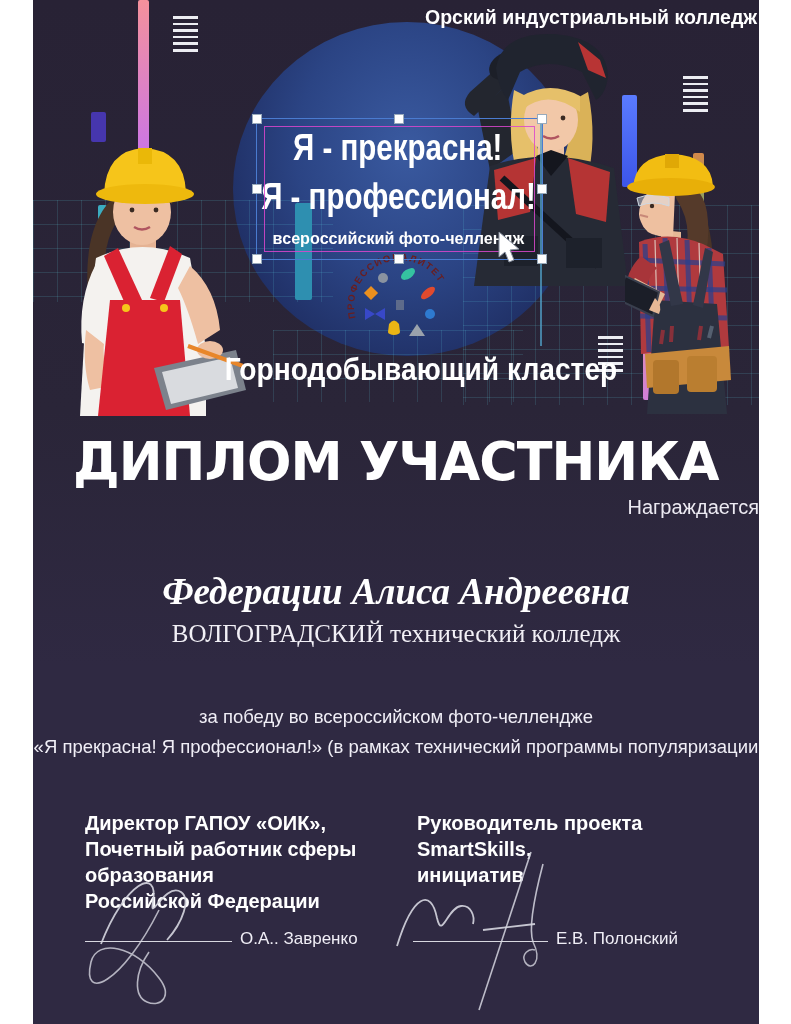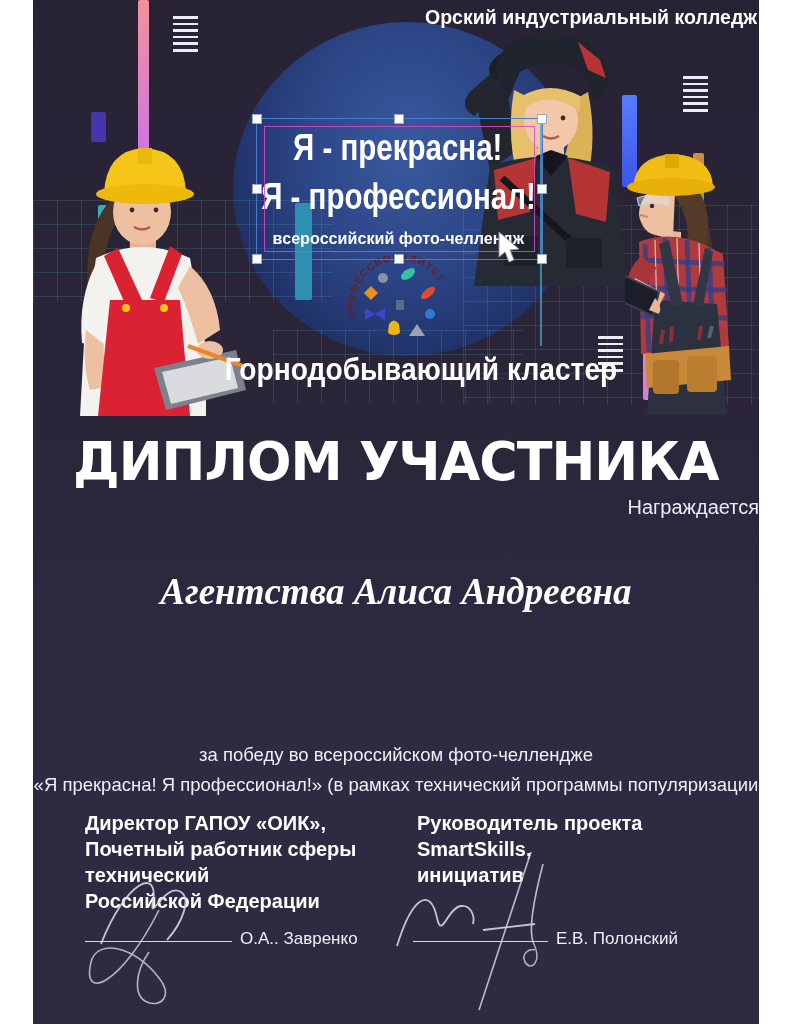--- a/index.html
+++ b/index.html
@@ -55,21 +55,21 @@
 
   
   .heading{position:absolute;left:0;top:430px;width:726px;text-align:center;color:#fff;z-index:2;}
   .heading span{display:inline-block;font-family:"DejaVu Sans",sans-serif;font-weight:bold;font-size:54px;
         letter-spacing:-1px;transform:scaleX(.97);white-space:nowrap;}
   .awarded{position:absolute;left:0;top:496px;width:726px;text-align:right;color:#eceaf2;font-size:20px;}
   .recipient{position:absolute;left:0;top:570px;width:726px;text-align:center;color:#fff;
         font-family:"Liberation Serif",serif;font-style:italic;font-weight:bold;font-size:37px;}
   .institution{position:absolute;left:0;top:620px;width:726px;text-align:center;color:#f2f0f6;
         font-family:"Liberation Serif",serif;font-size:25px;}
-  .reason{position:absolute;left:0;top:740px;width:726px;text-align:center;color:#f0eef6;
+  .reason{position:absolute;left:0;top:702px;width:726px;text-align:center;color:#f0eef6;
         font-size:18.5px;line-height:30px;}
 
   .sig-col{position:absolute;top:810px;color:#fff;font-weight:bold;font-size:20px;line-height:26px;z-index:2;}
   .sig-left{left:52px;width:320px;}
   .sig-right{left:384px;width:330px;}
   .sig-line{position:absolute;top:941px;height:1px;background:#d8d8e0;z-index:3;}
   .line-left{left:52px;width:147px;}
   .line-right{left:380px;width:135px;}
   .sig-name{position:absolute;top:929px;color:#f0eef6;font-size:17px;z-index:3;}
   .name-left{left:207px;}
@@ -220,30 +220,31 @@
       <path d="M44,74 q5,-7 10,0 l1,8 a6,3 0 0 1 -12,0 Z" fill="#eab515"></path>
       <path d="M22,58 L32,64 L22,70 Z M42,58 L32,64 L42,70 Z" fill="#3848c8" transform="translate(-2,0)"></path>
       <rect x="21" y="38" width="10" height="10" fill="#eb8f1e" transform="rotate(45 26 43)"></rect>
       <rect x="51" y="50" width="8" height="10" fill="#8a8f98" opacity=".55"></rect>
     </svg>
 
     <div class="cluster"><span>Горнодобывающий кластер</span></div>
 
     <div class="heading"><span>ДИПЛОМ УЧАСТНИКА</span></div>
     <div class="awarded">Награждается</div>
-    <div class="recipient">Агентства Алиса Андреевна</div>
+    <div class="recipient">Федерации Алиса Андреевна</div>
+    <div class="institution">ВОЛГОГРАДСКИЙ технический колледж</div>
 
     <div class="reason">
       <div>за победу  во всероссийском фото-челлендже</div>
       <div>«Я прекрасна! Я профессионал!» (в рамках технический программы популяризации</div>
     </div>
 
     <div class="sig-col sig-left">
       <div>Директор ГАПОУ «ОИК»,</div>
-      <div>Почетный работник сферы технический</div>
+      <div>Почетный работник сферы образования</div>
       <div>Российской Федерации</div>
     </div>
     <div class="sig-col sig-right">
       <div>Руководитель проекта SmartSkills,</div>
       <div>инициатив</div>
     </div>
 
     <svg class="squiggle" style="left:30px;top:852px;" width="190" height="160" viewBox="0 0 190 160">
       <path d="M38,92 C62,30 96,14 90,50 C86,72 102,30 118,40 C128,47 120,70 104,88" fill="none" stroke="#d6d6e0" stroke-width="1.8" opacity=".9"></path>
       <path d="M96,58 C60,130 18,152 28,110 C34,86 72,94 96,126 C110,144 98,156 84,150 C70,144 72,120 86,100" fill="none" stroke="#d6d6e0" stroke-width="1.6" opacity=".8"></path>

